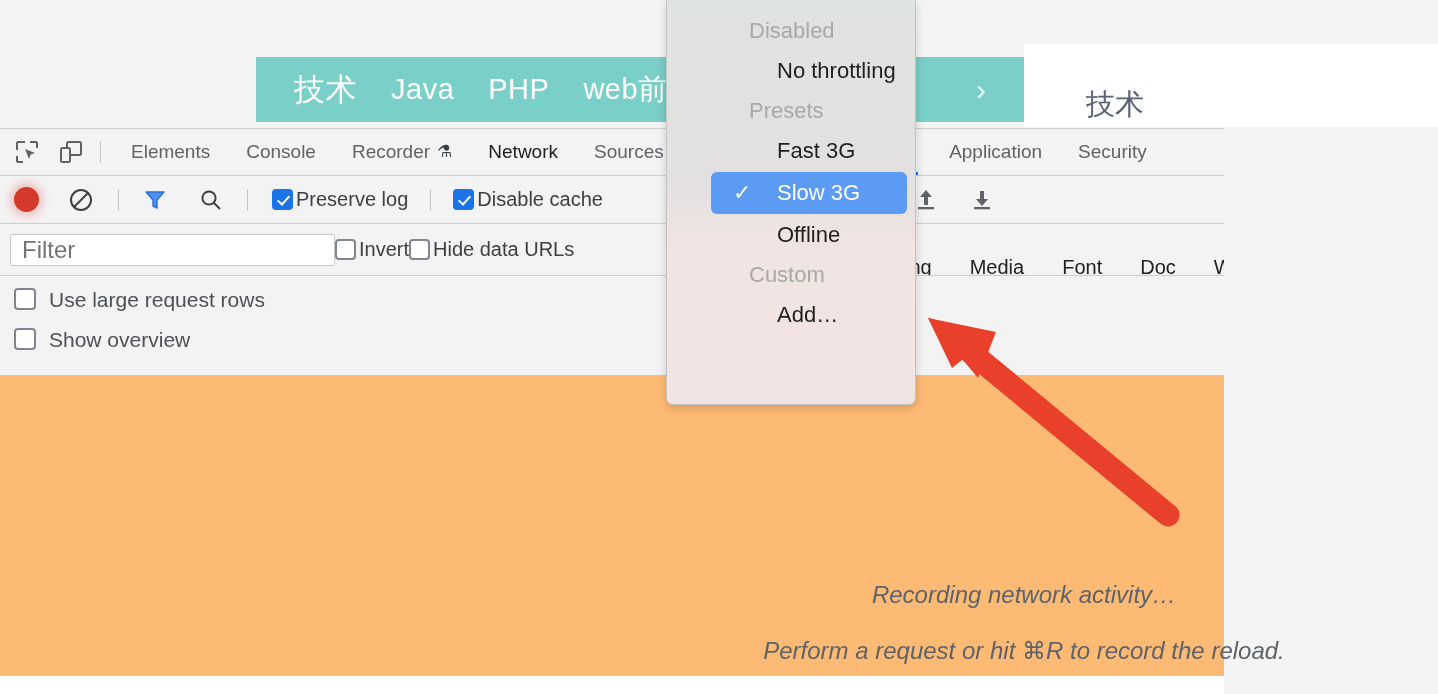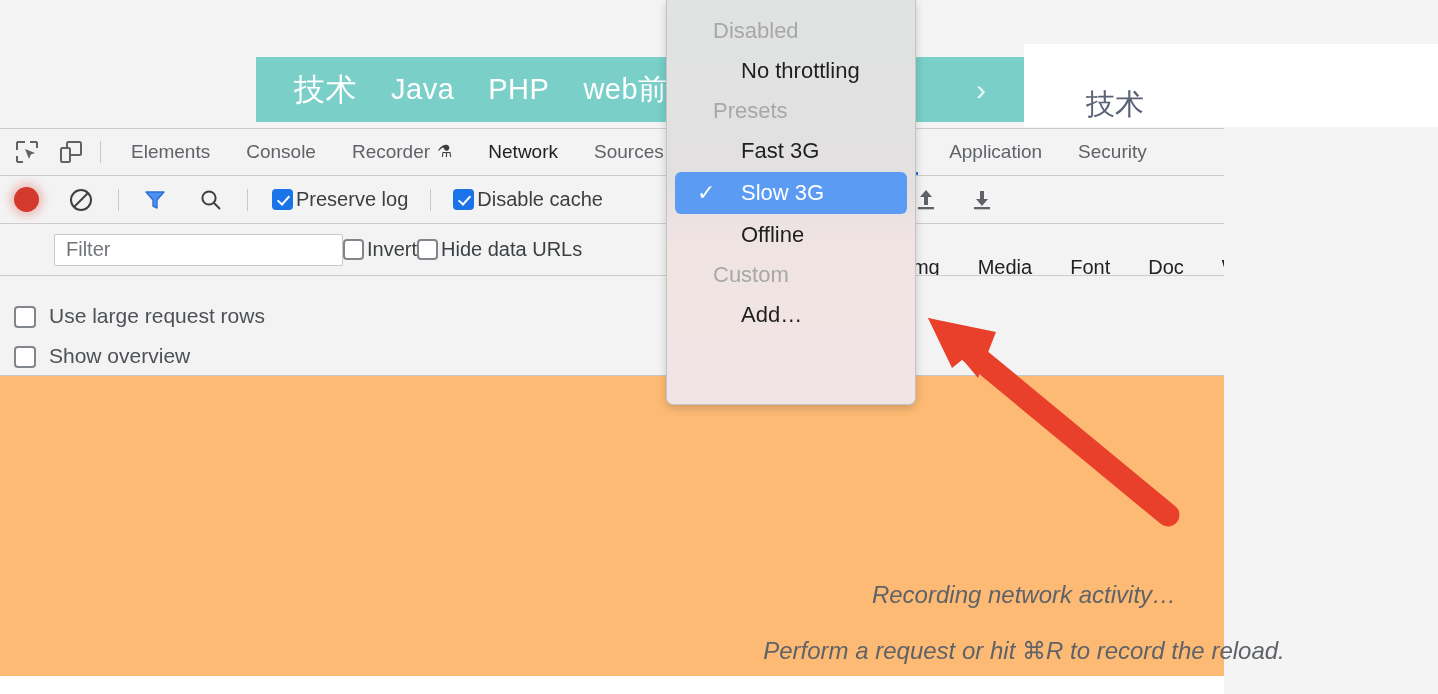--- a/index.html
+++ b/index.html
@@ -108,36 +108,36 @@
   
   .dt-filterbar {
     position: relative; height: 52px; background: #f3f3f3;
     border-bottom: 1px solid #cdcdcd;
     display: flex; align-items: center; padding-left: 10px;
     overflow: hidden;
   }
   .filter-input {
     width: 325px; height: 32px; background: #fff;
     border: 1px solid #c9c9c9; border-radius: 2px;
-    font-size: 20px; color: #5f6368; padding: 0 11px;
-    font-family: inherit; outline: none; margin-left: 44px;
+    font-size: 24px; color: #5f6368; padding: 0 11px;
+    font-family: inherit; outline: none;
   }
   .filter-input::placeholder { color: #70757a; }
   .ftypes { display: flex; align-items: center; gap: 12px; margin-top: 36px; }
   .ftype {
     font-size: 20px; color: #202124; padding: 0 13px; white-space: nowrap;
   }
 
   
   .dt-settings {
     position: relative; height: 100px; background: #f3f3f3;
     border-bottom: 1px solid #c6c6c6;
     padding: 12px 0 0 14px;
   }
-  .set-row { display: flex; align-items: flex-end; gap: 13px; height: 40px; }
+  .set-row { display: flex; align-items: flex-start; gap: 13px; height: 40px; }
   .set-cb {
     width: 22px; height: 22px; border-radius: 4px;
     border: 2px solid #80868b; background: #fff; flex: 0 0 auto;
   }
   .set-label { font-size: 21px; color: #4d5156; }
 
   .dt-body { position: relative; background: #fdba74; height: 300px; font-style: italic; }
   .dt-empty {
     position: absolute; right: -80px; top: 205px;
     text-align: center; width: 560px;
@@ -149,20 +149,21 @@
   
   .dropdown {
     position: absolute; left: 666px; top: 0; width: 250px; height: 405px;
     background: linear-gradient(to bottom, #dfe3e2 0%, #e3e0e0 45%, #f0e4e3 60%, #f2e4e4 100%);
     border: 1px solid #c4c4c4;
     border-top: none;
     border-radius: 0 0 7px 7px;
     box-shadow: 0 3px 10px rgba(0,0,0,.18);
     padding-top: 12px;
     overflow: hidden;
+    padding-left: 36px;
   }
   .dd-group {
     font-size: 22px; color: #a8a8a8; padding: 6px 0 6px 46px;
     white-space: nowrap;
   }
   .dd-item {
     position: relative; height: 42px; margin: 0 8px;
     display: flex; align-items: center;
     font-size: 22px; color: #1f1f1f;
     padding-left: 66px; border-radius: 6px;

